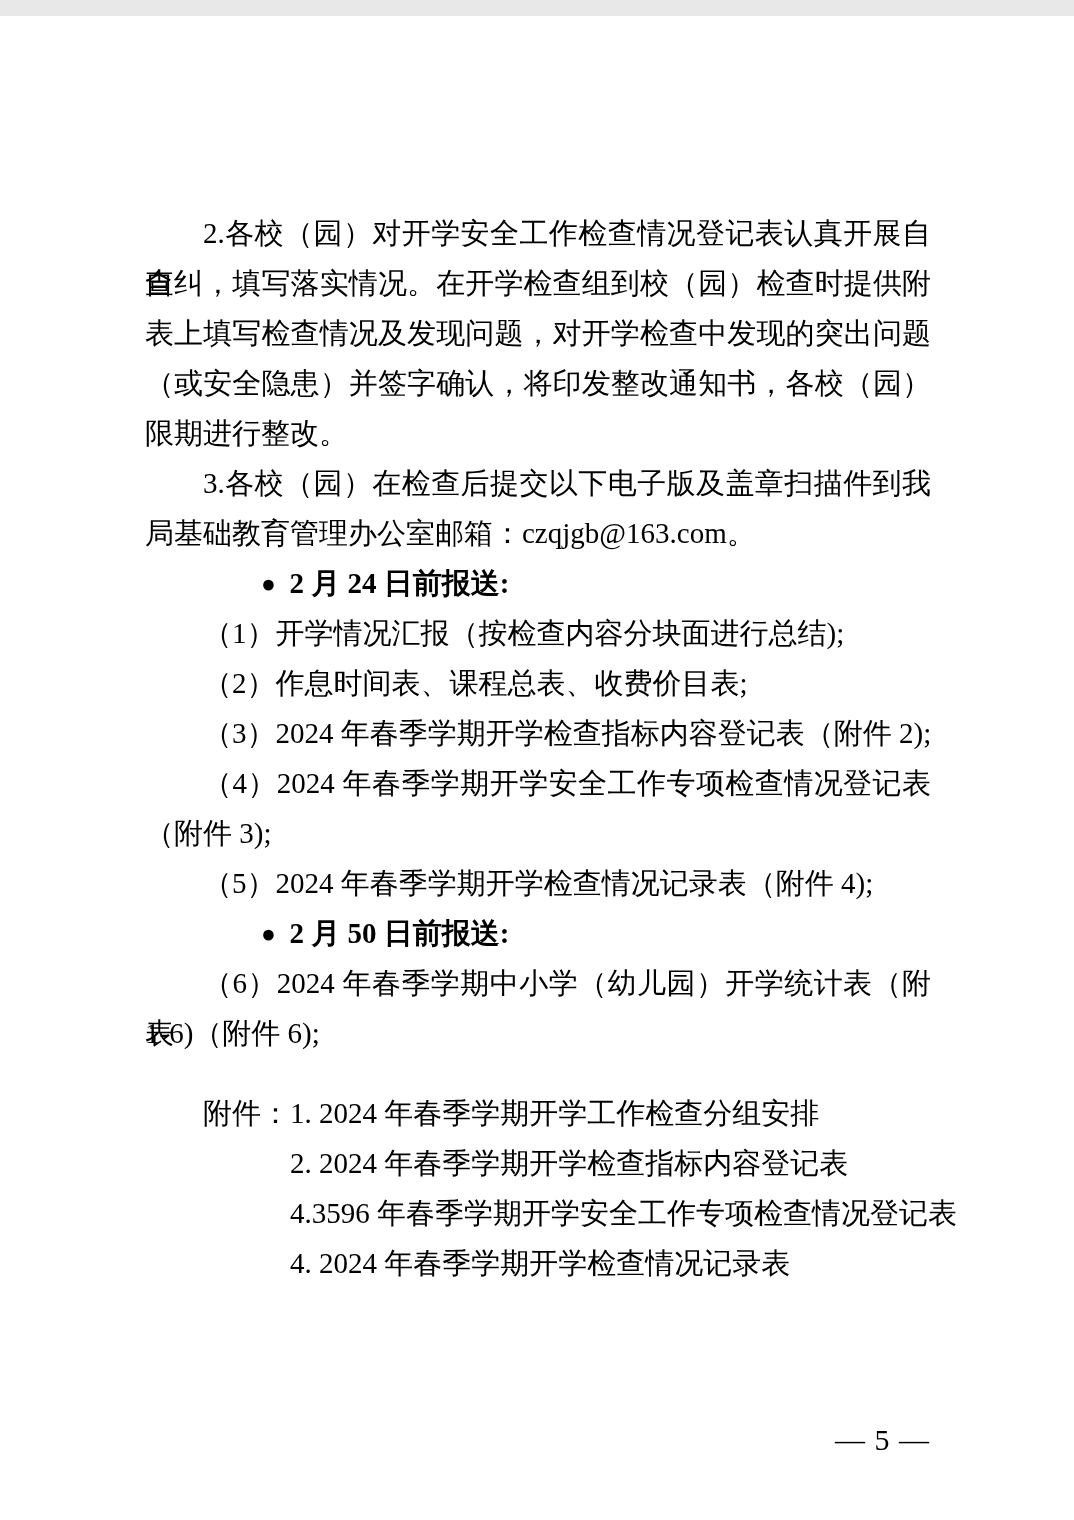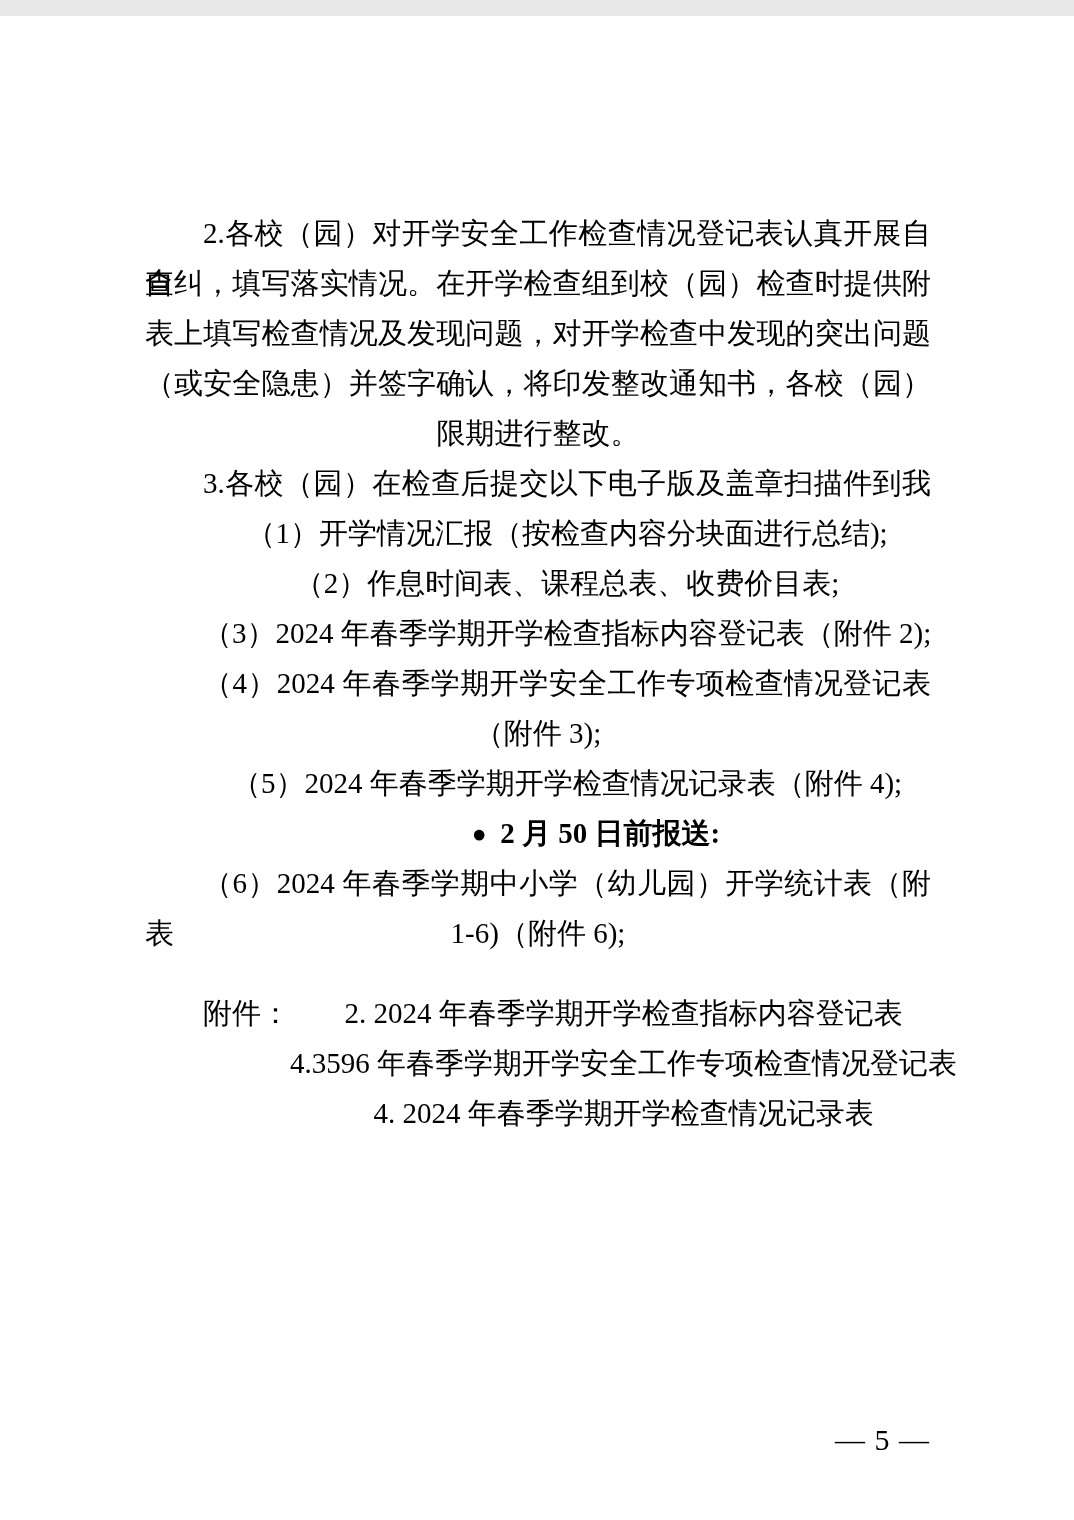--- a/index.html
+++ b/index.html
@@ -20,21 +20,21 @@
   }
   .content {
     position: absolute;
     left: 145px;
     top: 192px;
     width: 786px;
     line-height: 50px;
   }
   .line {
     height: 50px;
-    text-align: center;
+    text-align: left;
     white-space: nowrap;
   }
   
   .line.fill {
     white-space: normal;
     text-align: justify;
     text-align-last: justify;
     text-justify: inter-character;
   }
   .indent { text-indent: 2em; }
@@ -75,39 +75,44 @@
 
     <div class="line fill indent">2.各校（园）对开学安全工作检查情况登记表认真开展自查</div>
     <div class="line fill">自纠，填写落实情况。在开学检查组到校（园）检查时提供附</div>
     <div class="line fill">表上填写检查情况及发现问题，对开学检查中发现的突出问题</div>
     <div class="line fill">（或安全隐患）并签字确认，将印发整改通知书，各校（园）</div>
     <div class="line">限期进行整改。</div>
 
     <div class="line fill indent">
       <span class="bold">3.各校（园）在检查后提交以下电子版及盖章扫描件</span><span>到我</span>
     </div>
+    <div class="line">局基础教育管理办公室邮箱：czqjgb@163.com。</div>
 
+    <div class="line indent bullet-line">
+      <span class="bullet-glyph">●</span><span>2 月 24 日前报送:</span>
+    </div>
 
     <div class="line indent">（1）开学情况汇报（按检查内容分块面进行总结);</div>
     <div class="line indent">（2）作息时间表、课程总表、收费价目表;</div>
     <div class="line indent">（3）2024 年春季学期开学检查指标内容登记表（附件 2);</div>
     <div class="line fill indent">（4）2024 年春季学期开学安全工作专项检查情况登记表</div>
     <div class="line">（附件 3);</div>
     <div class="line indent">（5）2024 年春季学期开学检查情况记录表（附件 4);</div>
 
     <div class="line indent bullet-line">
       <span class="bullet-glyph">●</span><span>2 月 50 日前报送:</span>
     </div>
 
     <div class="line fill indent">（6）2024 年春季学期中小学（幼儿园）开学统计表（附表</div>
     <div class="line">1-6)（附件 6);</div>
 
     <div class="attachments">
       <div class="att-label">附件：</div>
       <div class="att-items">
+        <div class="line">1. 2024 年春季学期开学工作检查分组安排</div>
         <div class="line">2. 2024 年春季学期开学检查指标内容登记表</div>
         <div class="line">4.3596 年春季学期开学安全工作专项检查情况登记表</div>
         <div class="line">4. 2024 年春季学期开学检查情况记录表</div>
       </div>
     </div>
 
   </div>
 
   <div class="footer">— 5 —</div>
 </div>

